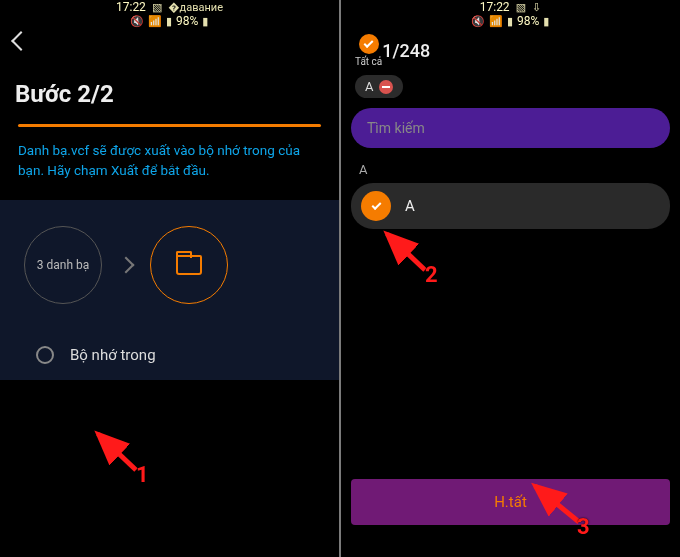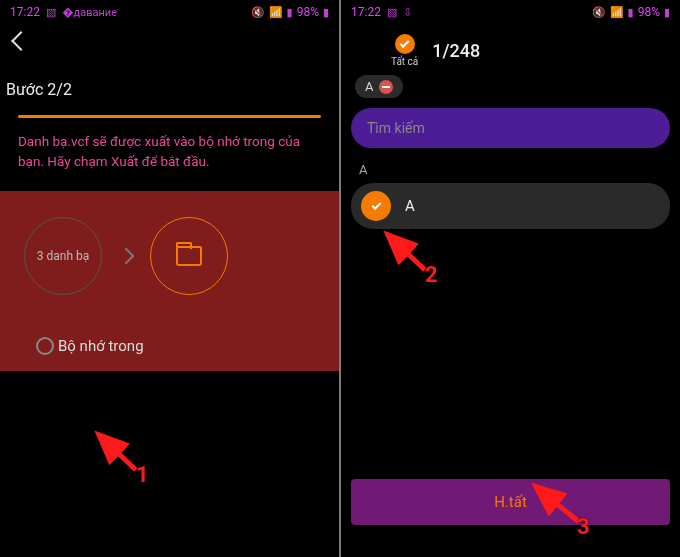--- a/index.html
+++ b/index.html
@@ -26,21 +26,22 @@
     background: #7b7b7b;
   }
   
   .statusbar {
     height: 24px;
     display: flex;
     align-items: center;
     justify-content: space-between;
     padding: 0 10px;
     font-size: 12px;
-    color: #d946ef;
+    color: #fef9c3;
+    flex-direction: column;
   }
   .sb-left { display:flex; gap:6px; align-items:center; }
   .sb-right { display:flex; gap:4px; align-items:center; }
   .sb-icn { font-size:11px; opacity:.9;}
   
   .header {
     display:flex;
     align-items:center;
     gap:14px;
     padding: 10px 14px 6px;
@@ -48,40 +49,40 @@
     color: #eee;
   }
   .back-chevron {
     width:14px; height:14px;
     border-left:2px solid #ddd;
     border-bottom:2px solid #ddd;
     transform: rotate(45deg);
   }
   
   .step {
-    padding: 26px 6px 8px;
-    font-size: 16px;
+    padding: 26px 15px 8px;
+    font-size: 24px;
     color: #eee;
-    font-weight: 400;
+    font-weight: 700;
   }
   .progress {
     margin: 8px 18px 0;
     height: 3px;
     background: #f57c00;
     border-radius: 2px;
   }
   .desc {
     padding: 14px 18px 20px;
     font-size: 13.5px;
     line-height: 1.45;
-    color: #ec4899;
+    color: #0ea5e9;
   }
   
   .panel {
-    background: #7f1d1d;
+    background: #0f172a;
     margin: 0;
     padding: 20px 18px 0;
   }
   .export-vis {
     display:flex;
     align-items:center;
     gap: 18px;
     padding: 6px 6px 26px;
   }
   .circ {
@@ -113,41 +114,40 @@
     position:absolute;
     top:-6px; left:-2px;
     width:12px; height:5px;
     border:2px solid #f57c00;
     border-bottom:none;
     border-radius:2px 2px 0 0;
   }
   
   .radio-row {
     display:flex;
-    gap:4px;
+    gap:16px;
     padding: 16px 18px;
     font-size:15px;
     color:#ddd;
   }
   .radio-row.selected {
     background:#3a3a3a;
   }
   .radio {
     width:18px;height:18px;
     border:2px solid #888;
     border-radius:50%;
     flex-shrink:0;
   }
   
   .top-select {
     display:flex;
     align-items:center;
-    gap:14px;
+    gap:0;
     padding: 10px 14px 4px;
-    margin-left: 36px;
   }
   .toggle-all {
     display:flex; flex-direction:column; align-items:center;
     font-size:10px; color:#ccc;
   }
   .toggle-all .chk {
     width:20px;height:20px;border-radius:50%;
     background:#f57c00;
     display:flex;align-items:center;justify-content:center;
     margin-bottom:2px;

